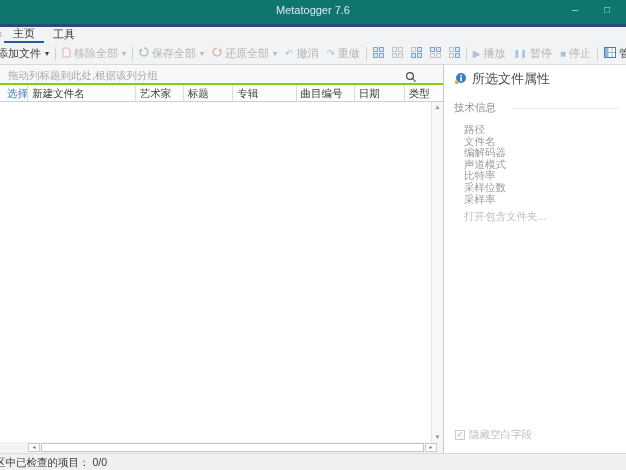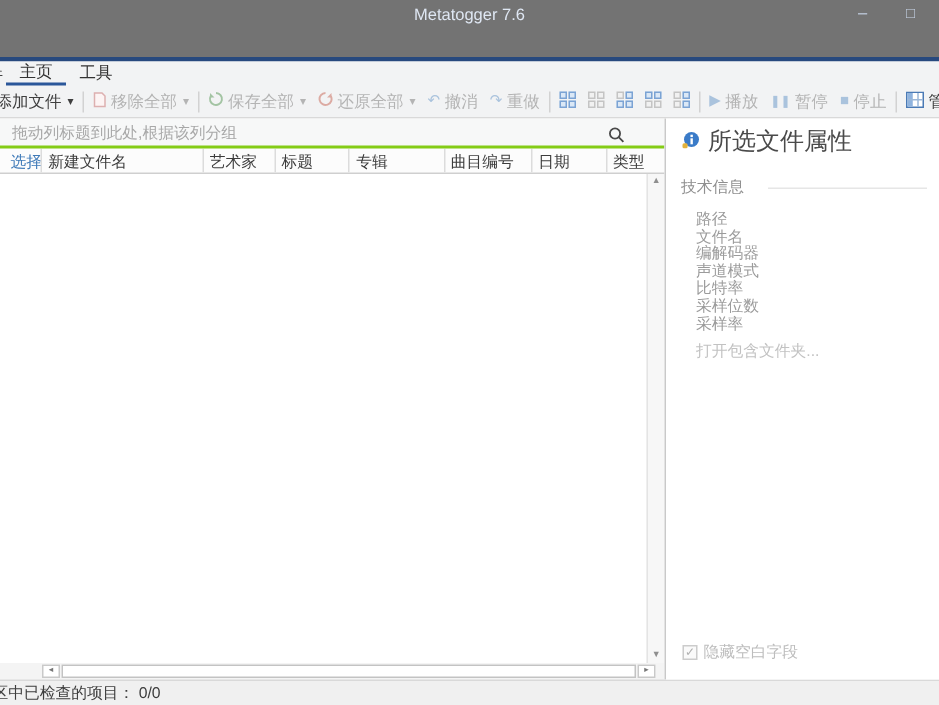--- a/index.html
+++ b/index.html
@@ -1,21 +1,21 @@
 <!DOCTYPE html>
 <html><head>
 <meta charset="utf-8">
 <style>
   html,body{margin:0;padding:0;}
   body{width:626px;height:470px;overflow:hidden;font-family:"Liberation Sans","DejaVu Sans",sans-serif;
        -webkit-font-smoothing:antialiased;background:#fff;}
   .window{width:626px;height:470px;display:flex;flex-direction:column;position:relative;}
 
   
-  .titlebar{height:38px;background:#737373;position:relative;flex:0 0 auto;}
+  .titlebar{height:24px;background:#0f766e;position:relative;flex:0 0 auto;}
   .titlebar .title{position:absolute;left:0;right:0;top:0;text-align:center;line-height:21px;
                    font-size:11px;color:#dfe7f3;}
   .win-btn{position:absolute;top:0;width:30px;height:21px;text-align:center;line-height:19px;
            color:#c7d4e8;font-size:11px;cursor:default;}
   .win-btn.min{right:36px;}
   .win-btn.max{right:4px;font-size:10px;}
   .titlebar-edge{height:3px;background:#27497e;flex:0 0 auto;}
 
   
   .ribbon{background:#f2f3f4;border-bottom:1px solid #d9d9d9;flex:0 0 auto;overflow:hidden;}
@@ -61,21 +61,21 @@
   .hs-spacer{width:28px;flex:0 0 auto;}
   .hs-btn{width:12px;height:9px;background:#fff;border:1px solid #c9c9c9;box-sizing:border-box;
           font-size:5px;color:#777;text-align:center;line-height:7px;flex:0 0 auto;cursor:default;}
   .hs-thumb{flex:1 1 auto;height:9px;background:#fff;border:1px solid #c3c3c3;box-sizing:border-box;
             margin:0 1px;cursor:default;}
   .hs-corner{width:6px;flex:0 0 auto;}
 
   
   .rightpanel{flex:1 1 auto;background:#fff;border-left:1px solid #c9c9c9;position:relative;
               padding:5px 8px 0 10px;box-sizing:border-box;font-size:10.5px;}
-  .panel-header{display:flex;align-items:flex-end;gap:5px;font-size:16px;color:#4a4a4a;}
+  .panel-header{display:flex;align-items:flex-end;gap:5px;font-size:13px;color:#4a4a4a;}
   .section{margin-top:13px;color:#8f8f8f;display:flex;align-items:center;gap:16px;}
   .section .rule{flex:1;height:1px;background:#e6e6e6;}
   .fields{margin-top:9px;padding-left:10px;color:#9b9b9b;}
   .fields div{line-height:11.6px;}
   .open-folder{margin-top:5px;padding-left:10px;color:#c2c2c2;cursor:default;}
   .hide-empty{position:absolute;left:11px;bottom:11px;display:flex;align-items:center;gap:4px;
               color:#bdbdbd;cursor:default;}
   .cbx{width:10px;height:10px;border:1px solid #cccccc;background:#fafafa;box-sizing:border-box;
        font-size:8px;line-height:8px;color:#b0b0b0;text-align:center;}
 

